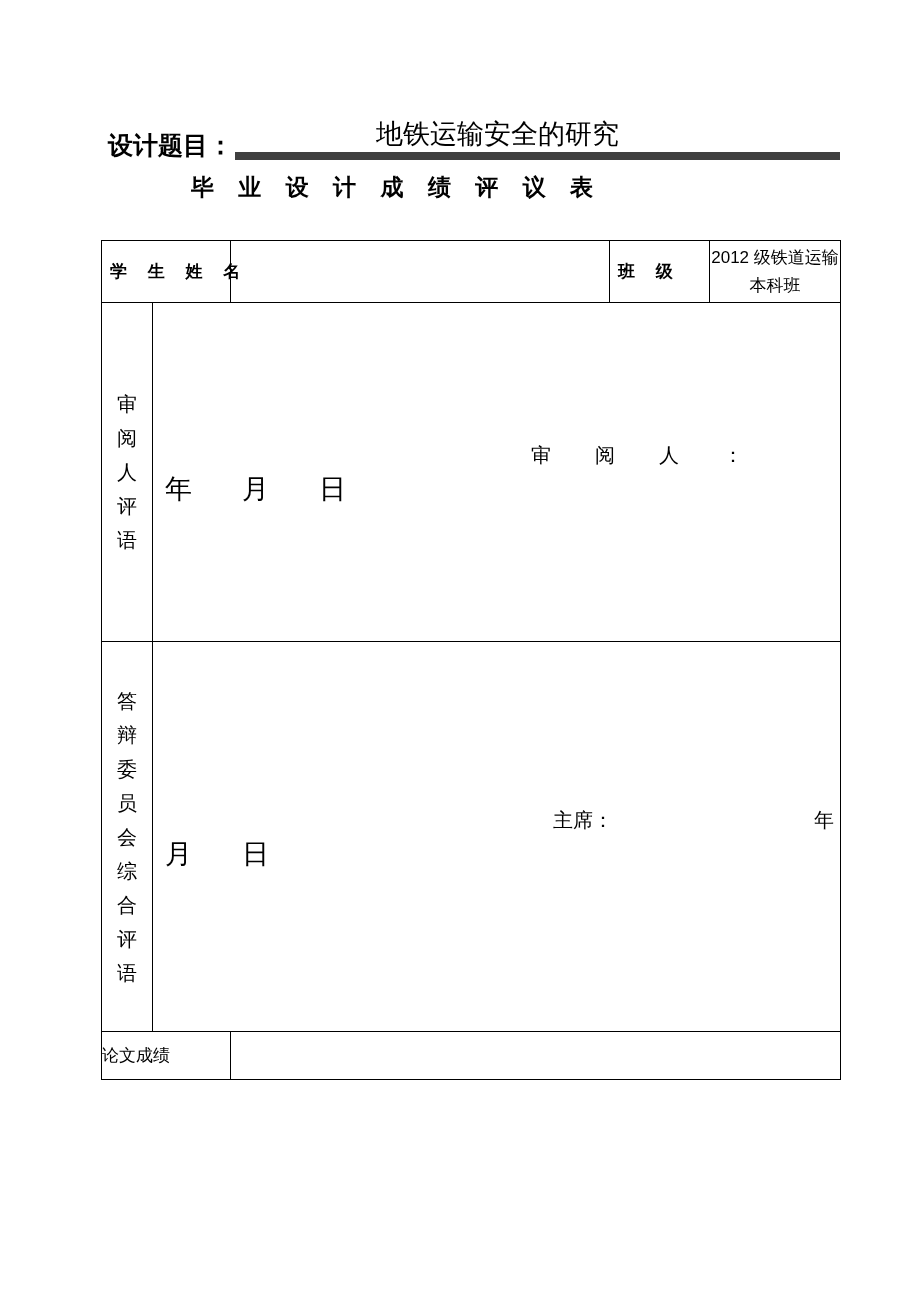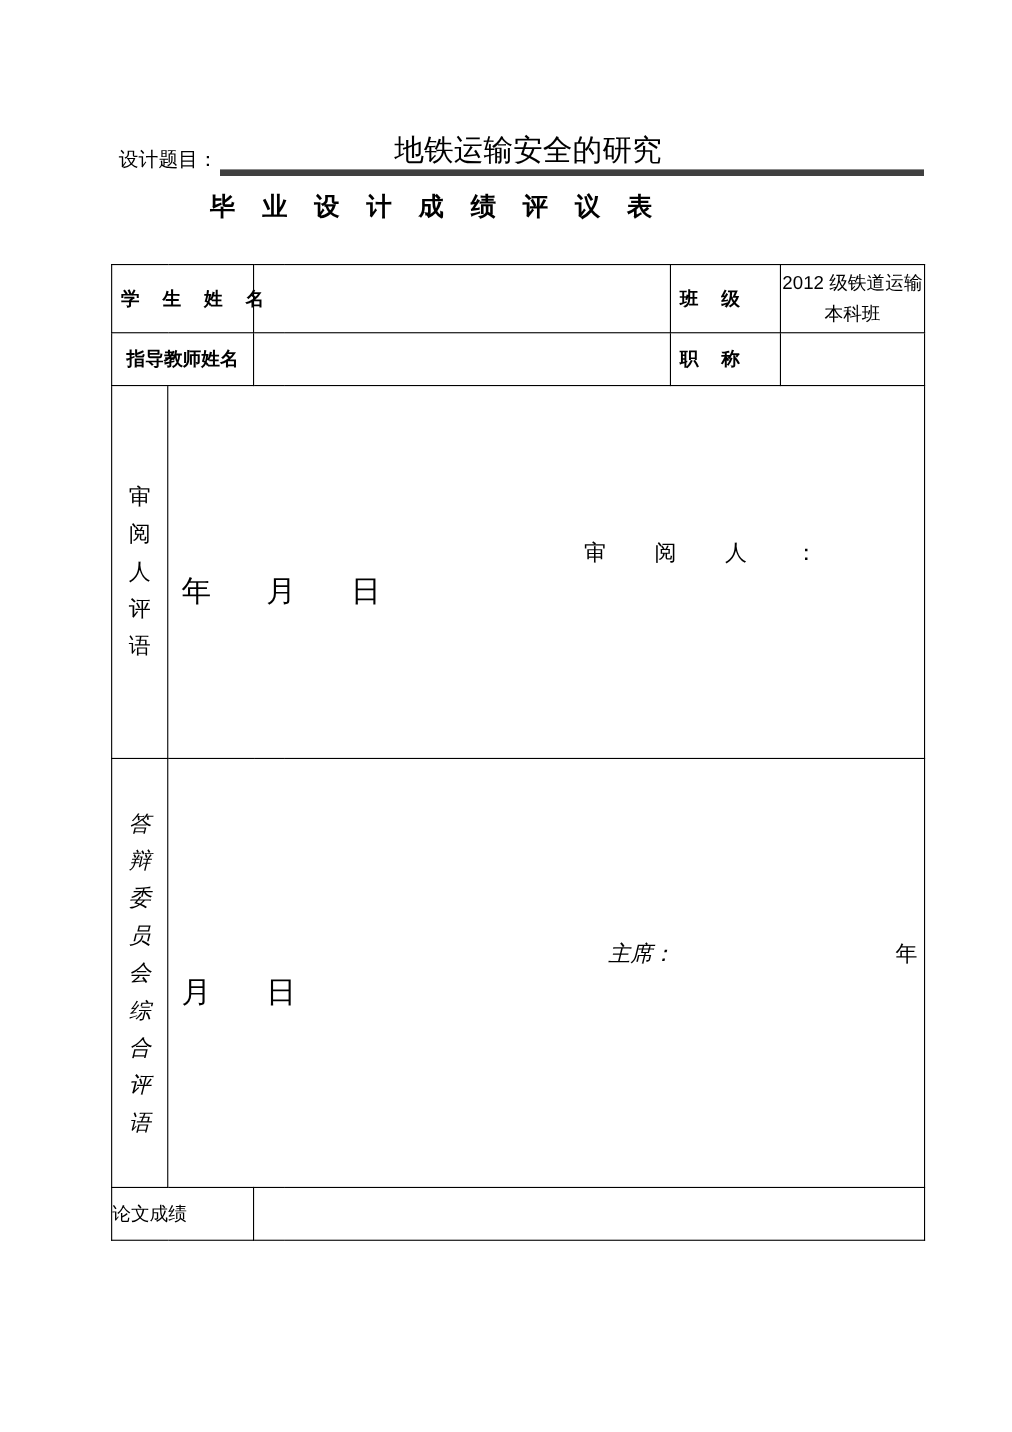--- a/index.html
+++ b/index.html
@@ -28,30 +28,30 @@
     position: absolute;
     left: 108px;
     top: 116px;
     width: 732px;
     height: 44px;
     display: flex;
     align-items: flex-end;
   }
   .title-label {
     font-family: "Liberation Sans", sans-serif;
-    font-weight: normal;
-    font-size: 18px;
+    font-weight: bold;
+    font-size: 25px;
     line-height: 30px;
     letter-spacing: 0px;
     white-space: nowrap;
   }
   .title-underline {
     flex: 1 1 auto;
     position: relative;
-    border-bottom: 6px solid #404040;
+    border-bottom: 8px solid #404040;
     height: 34px;
     margin-left: 2px;
   }
   .title-value {
     position: absolute;
     left: 0; right: 0;
     bottom: 2px;
     text-align: center;
     font-family: "Liberation Serif", serif;
     font-size: 27px;
@@ -166,21 +166,20 @@
   }
   .sign-chair-row {
     font-family: "Liberation Sans", sans-serif;
     font-size: 20px;
     line-height: 34px;
     white-space: nowrap;
     display: flex;
   }
   .sign-chair-label {
     padding-left: 400px;
-    font-style: italic;
   }
   .sign-chair-spacer { flex: 1 1 auto; }
   .sign-chair-year { padding-right: 6px; }
 
   .score-label {
     font-family: "Liberation Sans", sans-serif;
     font-size: 18px;
     font-weight: normal;
     text-align: left;
     padding-left: 8px;
@@ -214,41 +213,35 @@
     </colgroup>
 
     <tbody>
         <tr>
       <td colspan="2" class="lbl-spaced" style="height:61px;">学 生 姓 名</td>
       <td colspan="2" class="blank-cell"></td>
       <td class="lbl-spaced">班 级</td>
       <td class="class-value">2012 级铁道运输本科班</td>
     </tr>
 
-    <tr>
-      <td colspan="2" class="lbl-plain" style="height:47px;">指导教师姓名</td>
-      <td colspan="2" class="blank-cell"></td>
-      <td class="lbl-spaced">职 称</td>
-      <td class="blank-cell"></td>
-    </tr>
 
     <tr>
       <td class="vlabel" style="height:338px;">
         <span class="vlabel-inner">审阅人评语</span>
       </td>
       <td colspan="5" class="comment-cell">
         <div class="comment-body">
           <div class="sign-line sign-reviewer">审阅人：</div>
           <div class="date-line">年月日</div>
         </div>
       </td>
     </tr>
 
     <tr>
-      <td class="vlabel" style="height:389px;font-style:italic;">
+      <td class="vlabel" style="height:389px;">
         <span class="vlabel-inner">答辩委员会综合评语</span>
       </td>
       <td colspan="5" class="comment-cell">
         <div class="comment-body">
           <div class="sign-chair-row">
             <span class="sign-chair-label">主席：</span>
             <span class="sign-chair-spacer"></span>
             <span class="sign-chair-year">年</span>
           </div>
           <div class="date-line">月日</div>

